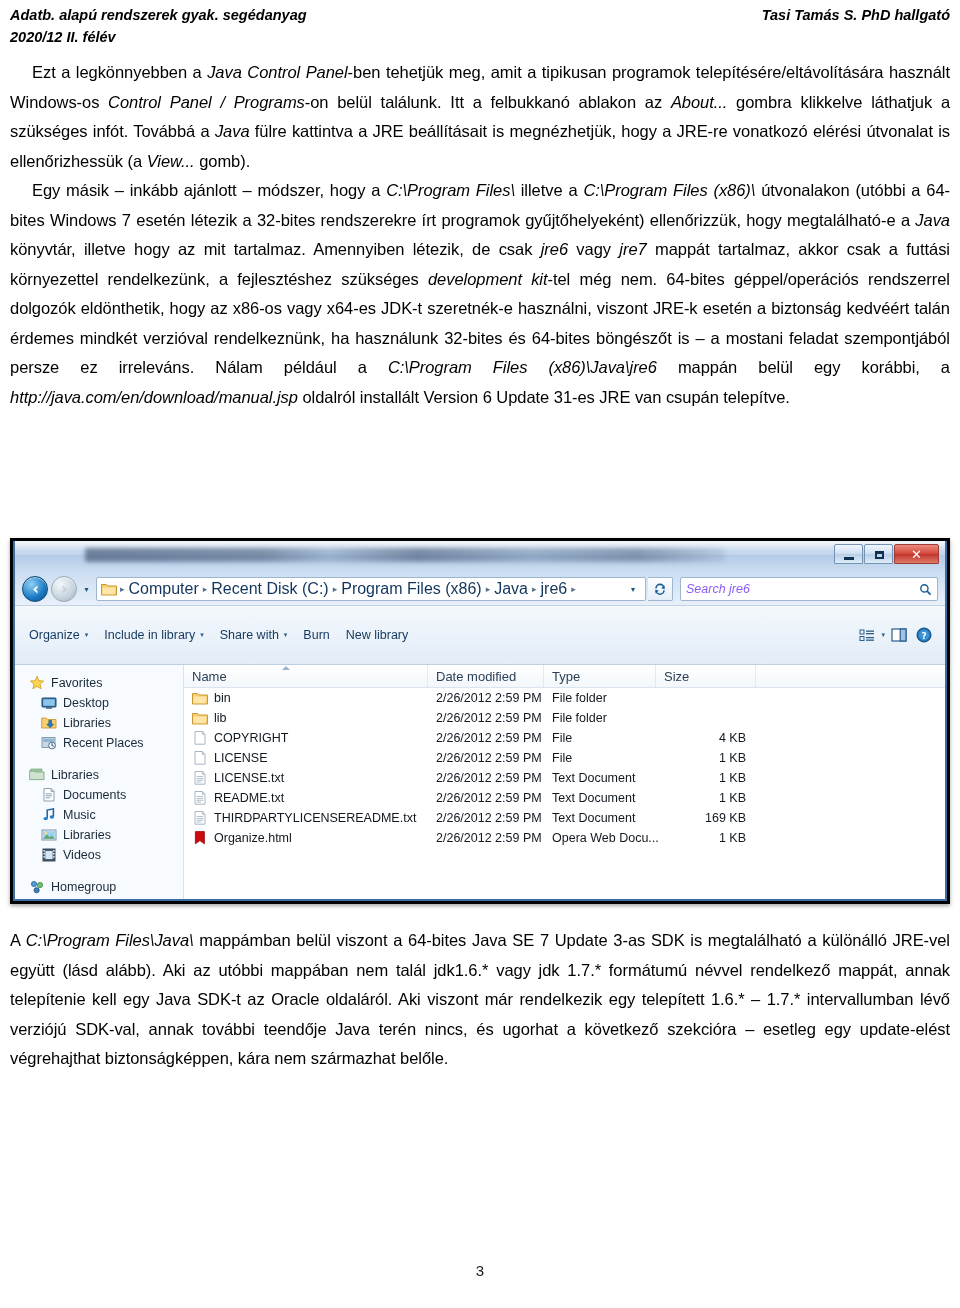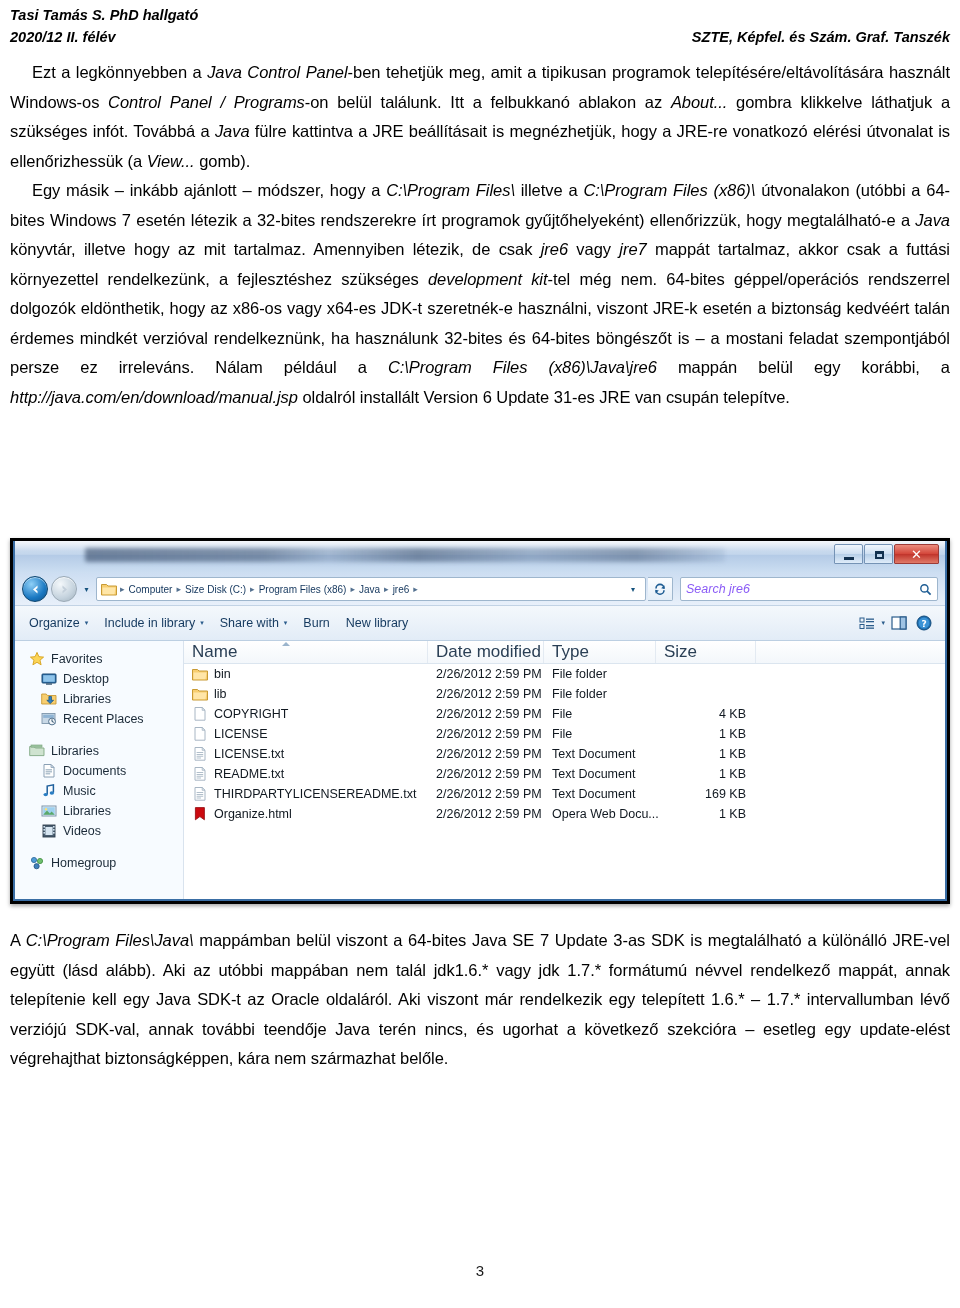--- a/index.html
+++ b/index.html
@@ -187,21 +187,21 @@
     display:flex;
     align-items:center;
     padding:0 3px;
     min-width:0;
     overflow:hidden;
   }
   .crumb-folder{
     width:16px;height:14px;flex:0 0 auto;margin:0 2px 0 1px;
   }
   .crumb{
-    font-size:10px;
+    font-size:16px;
     color:#12355c;
     white-space:nowrap;
     padding:0 3px;
     font-family:"Liberation Sans",sans-serif;
   }
   .crumb-sep{
     color:#4a6party;
     color:#53708f;
     font-size:9px;
     padding:0 1px;
@@ -248,21 +248,21 @@
 
   
   .toolbar{
     height:26px;
     flex:0 0 auto;
     display:flex;
     align-items:center;
     background:linear-gradient(to bottom,#f4f8fc,#e2ecf7);
     border-top:1px solid #c2d3e5;
     border-bottom:1px solid #bccfe2;
-    padding:4px 6px;
+    padding:16px 6px;
   }
   .tbitem{
     font-size:12.5px;
     color:#14395f;
     padding:2px 8px;
     white-space:nowrap;
     display:flex;align-items:center;gap:5px;
   }
   .tbcaret{font-size:7px;color:#2b5d8c;}
   .tbright{margin-left:auto;display:flex;align-items:center;gap:3px;padding-right:4px;}
@@ -306,21 +306,21 @@
     display:flex;
     flex-direction:column;
   }
   .col-head{
     height:22px;
     flex:0 0 auto;
     display:flex;
     align-items:center;
     background:linear-gradient(to bottom,#ffffff,#f3f7fb);
     border-bottom:1px solid #dbe5ef;
-    font-size:17px;
+    font-size:13px;
     color:#2a3f55;
     position:relative;
   }
   .col-head .ch{
     padding-left:8px;
     border-right:1px solid #e3eaf2;
     height:100%;
     display:flex;align-items:center;
     box-sizing:border-box;
     position:relative;
@@ -372,25 +372,25 @@
     font-family:"Liberation Sans",sans-serif;
   }
 </style>
 </head>
 <body>
 
 <div class="page">
 
   <div class="doc-header">
     <div class="hdr-row">
+      <span class="hdr-left">Adatb. alapú rendszerek gyak. segédanyag</span>
       <span class="hdr-right">Tasi Tamás S. PhD hallgató</span>
     </div>
     <div class="hdr-row">
       <span class="hdr-left">2020/12 II. félév</span>
-      <span class="hdr-right">SZTE, Képfel. és Szám. Graf. Tanszék</span>
     </div>
   </div>
 
   <div class="content">
 
     <p class="para indent"><span>Ezt a legkönnyebben a </span><span class="i">Java Control Panel</span><span>-ben tehetjük meg, amit a tipikusan programok telepítésére/eltávolítására használt Windows-os </span><span class="i">Control Panel / Programs</span><span>-on belül találunk. Itt a felbukkanó ablakon az </span><span class="i">About...</span><span> gombra klikkelve láthatjuk a szükséges infót. Továbbá a </span><span class="i">Java</span><span> fülre kattintva a JRE beállításait is megnézhetjük, hogy a JRE-re vonatkozó elérési útvonalat is ellenőrizhessük (a </span><span class="i">View...</span><span> gomb).</span></p>
 
     <p class="para indent"><span>Egy másik – inkább ajánlott – módszer, hogy a </span><span class="i">C:\Program Files\</span><span> illetve a </span><span class="i">C:\Program Files (x86)\</span><span> útvonalakon (utóbbi a 64-bites Windows 7 esetén létezik a 32-bites rendszerekre írt programok gyűjtőhelyeként) ellenőrizzük, hogy megtalálható-e a </span><span class="i">Java</span><span> könyvtár, illetve hogy az mit tartalmaz. Amennyiben létezik, de csak </span><span class="i">jre6</span><span> vagy </span><span class="i">jre7</span><span> mappát tartalmaz, akkor csak a futtási környezettel rendelkezünk, a fejlesztéshez szükséges </span><span class="i">development kit</span><span>-tel még nem. 64-bites géppel/operációs rendszerrel dolgozók eldönthetik, hogy az x86-os vagy x64-es JDK-t szeretnék-e használni, viszont JRE-k esetén a biztonság kedvéért talán érdemes mindkét verzióval rendelkeznünk, ha használunk 32-bites és 64-bites böngészőt is – a mostani feladat szempontjából persze ez irreleváns. Nálam például a </span><span class="i">C:\Program Files (x86)\Java\jre6</span><span> mappán belül egy korábbi, a </span><span class="i">http://java.com/en/download/manual.jsp</span><span> oldalról installált Version 6 Update 31-es JRE van csupán telepítve.</span></p>
 
   </div>
@@ -428,21 +428,21 @@
           <div class="dropcaret">▾</div>
 
           <div class="crumbbar">
             <svg class="crumb-folder" viewBox="0 0 16 14">
               <path d="M0.5 2.5 L5.5 2.5 L7 4 L15.5 4 L15.5 13 L0.5 13 Z" fill="#f7ce70" stroke="#c89a34" stroke-width="1"></path>
               <path d="M1.5 5.5 L14.5 5.5 L13.5 12.2 L1.5 12.2 Z" fill="#ffe6a8"></path>
             </svg>
             <span class="crumb-sep">▸</span>
             <span class="crumb">Computer</span>
             <span class="crumb-sep">▸</span>
-            <span class="crumb">Size Disk (C:)</span>
+            <span class="crumb">Recent Disk (C:)</span>
             <span class="crumb-sep">▸</span>
             <span class="crumb">Program Files (x86)</span>
             <span class="crumb-sep">▸</span>
             <span class="crumb">Java</span>
             <span class="crumb-sep">▸</span>
             <span class="crumb">jre6</span>
             <span class="crumb-sep">▸</span>
             <span class="crumb-end">
               <span class="crumb-caret">▾</span>
             </span>

